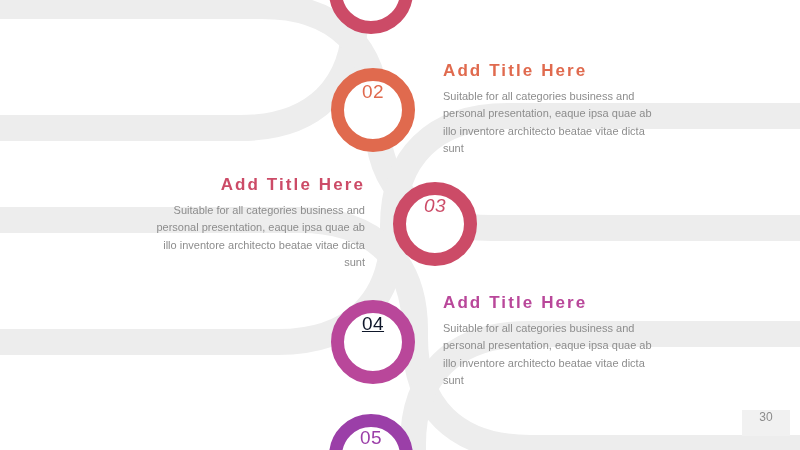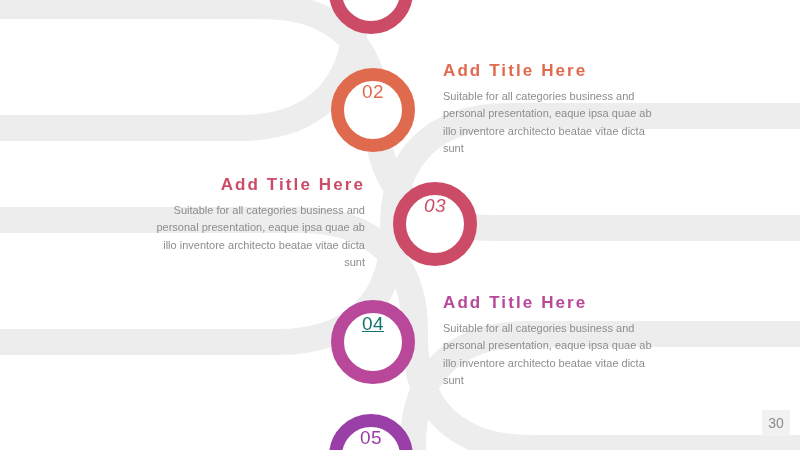--- a/index.html
+++ b/index.html
@@ -85,27 +85,27 @@
     color: #8d8d8d;
     margin: 0;
     font-family: "Liberation Sans", sans-serif;
   }
 
   
   .page-badge {
     position: absolute;
     right: 10px;
     bottom: 14px;
-    width: 28px;
+    width: 48px;
     height: 26px;
     background: #f1f1f1;
     display: flex;
-    align-items: center;
+    align-items: flex-start;
     justify-content: center;
-    font-size: 14px;
+    font-size: 12px;
     color: #8c8c8c;
     font-family: "Liberation Sans", sans-serif;
   }
 </style>
 </head>
 <body>
 
 <div class="slide">
 
   <svg class="ribbon-layer" viewBox="0 0 800 450" width="800" height="450" aria-hidden="true">
@@ -161,21 +161,21 @@
       <span class="num" style="color:#cc4b67;font-style:italic;">03</span>
     </div>
     <div class="textblock">
       <div class="step-title" style="color:#cc4b67;">Add Title Here</div>
       <div class="step-desc">Suitable for all categories business and personal presentation, eaque ipsa quae ab illo inventore architecto beatae vitae dicta sunt</div>
     </div>
   </div>
 
   <div class="step right-text" style="left:331px; top:294px;">
     <div class="marker" style="border:13px solid #b9479a;">
-      <span class="num" style="color:#0f766e;text-decoration:underline;">04</span>
+      <span class="num" style="color:#0f172a;text-decoration:underline;">04</span>
     </div>
     <div class="textblock">
       <div class="step-title" style="color:#b9479a;">Add Title Here</div>
       <div class="step-desc">Suitable for all categories business and personal presentation, eaque ipsa quae ab illo inventore architecto beatae vitae dicta sunt</div>
     </div>
   </div>
 
   <div class="step right-text" style="left:329px; top:408px;">
     <div class="marker" style="border:13px solid #9b3fa8;">
       <span class="num" style="color:#9b3fa8;">05</span>

